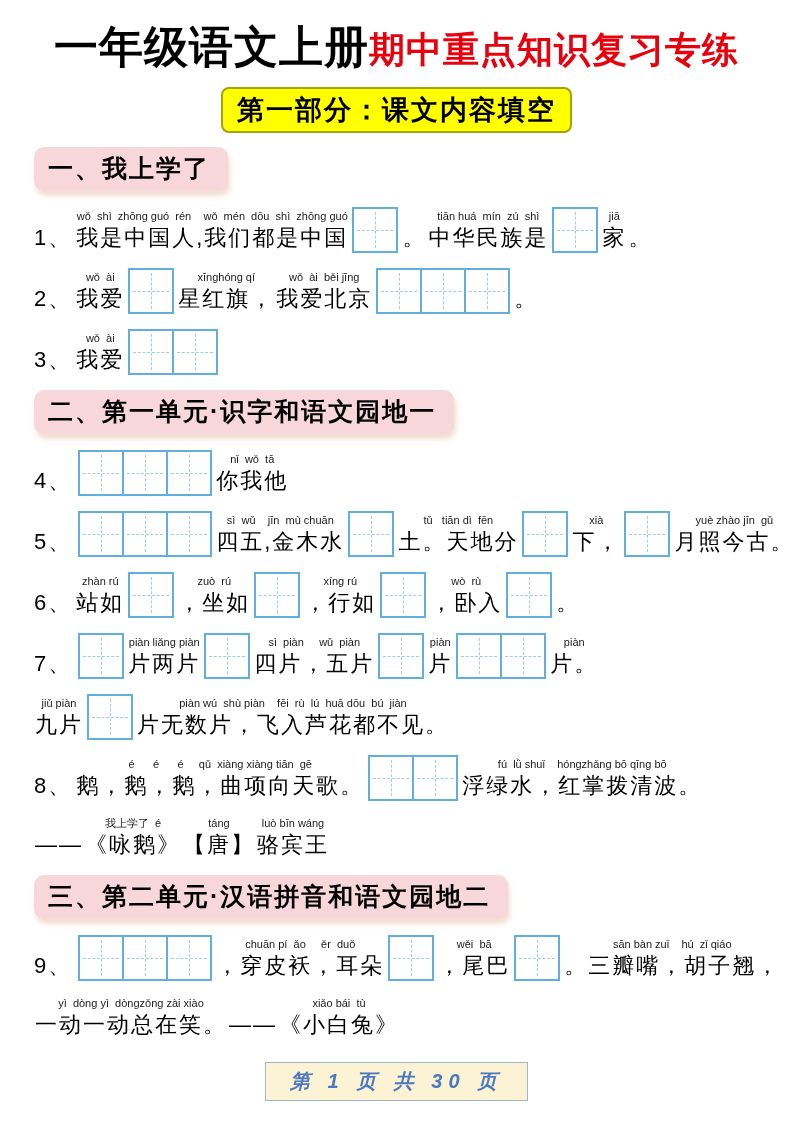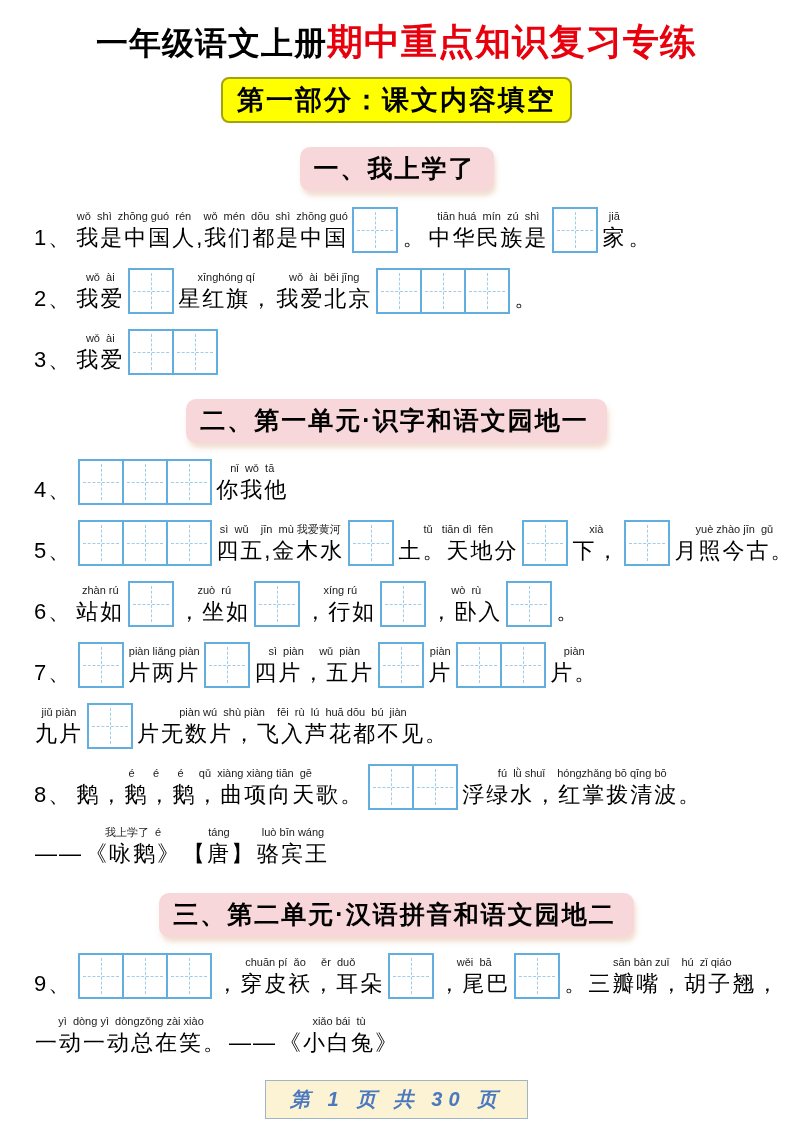--- a/index.html
+++ b/index.html
@@ -2,29 +2,29 @@
 <html style="--title-red: #e8000d; --banner-bg: #ffff00; --banner-border: #a3a310; --section-bg: #f8d7da; --box-border: #62aede; --box-dash: #9fcde9; --footer-bg: #fcf3d4; --footer-border: #9fb6c9; --footer-text: #4b79c0;"><head>
 <meta charset="utf-8">
 <style>
   html,body{margin:0;padding:0;}
   body{
     width:793px;height:1122px;background:#ffffff;overflow:hidden;
     box-sizing:border-box;padding:14px 34px 0 34px;
     font-family:"Liberation Sans","DejaVu Sans",sans-serif;color:#000;
   }
   .title-wrap{text-align:center;margin:4px 0 10px 0;white-space:nowrap;}
-  .title-black{font-size:32px;font-weight:bold;color:#000;letter-spacing:1px;}
+  .title-black{font-size:44px;font-weight:bold;color:#000;letter-spacing:1px;}
   .title-red{font-size:36px;font-weight:bold;color:var(--title-red,#e8000d);letter-spacing:1px;}
   .banner-wrap{text-align:center;margin:0 0 14px 0;}
   .banner{
     display:inline-block;background:var(--banner-bg,#ffff00);
     border:2px solid var(--banner-border,#a3a310);border-radius:8px;
     padding:3px 14px;font-size:27px;font-weight:bold;letter-spacing:2px;
   }
-  .sec-head-wrap{margin:24px 0 16px 0;text-align:center;}
+  .sec-head-wrap{margin:14px 0 16px 0;}
   .sec-head{
     display:inline-block;background:var(--section-bg,#f8d7da);
     padding:5px 18px 6px 14px;border-radius:10px;
     font-size:25px;font-weight:bold;letter-spacing:2px;
     box-shadow:2px 5px 5px rgba(226,182,152,.45);
   }
   .line{display:flex;align-items:flex-end;margin:0 0 15px 0;white-space:nowrap;}
   .num{font-size:22px;line-height:30px;margin-right:3px;}
   .seg{display:inline-flex;flex-direction:column;align-items:center;margin:0 1px;}
   .py{font-size:11px;line-height:14px;white-space:pre;color:#1a1a1a;}
@@ -174,21 +174,21 @@
         <span class="box">
           <i class="hline"></i>
           <i class="vline"></i>
         </span>
         <span class="box">
           <i class="hline"></i>
           <i class="vline"></i>
         </span>
       </span>
       <span class="seg">
-        <span class="py">sì  wǔ    jīn  mù 我爱黄河</span>
+        <span class="py">sì  wǔ    jīn  mù chuān</span>
         <span class="zh">四五,金木水</span>
       </span>
       <span class="boxgroup">
         <span class="box">
           <i class="hline"></i>
           <i class="vline"></i>
         </span>
       </span>
       <span class="seg">
         <span class="py">tǔ   tiān dì  fēn</span>

